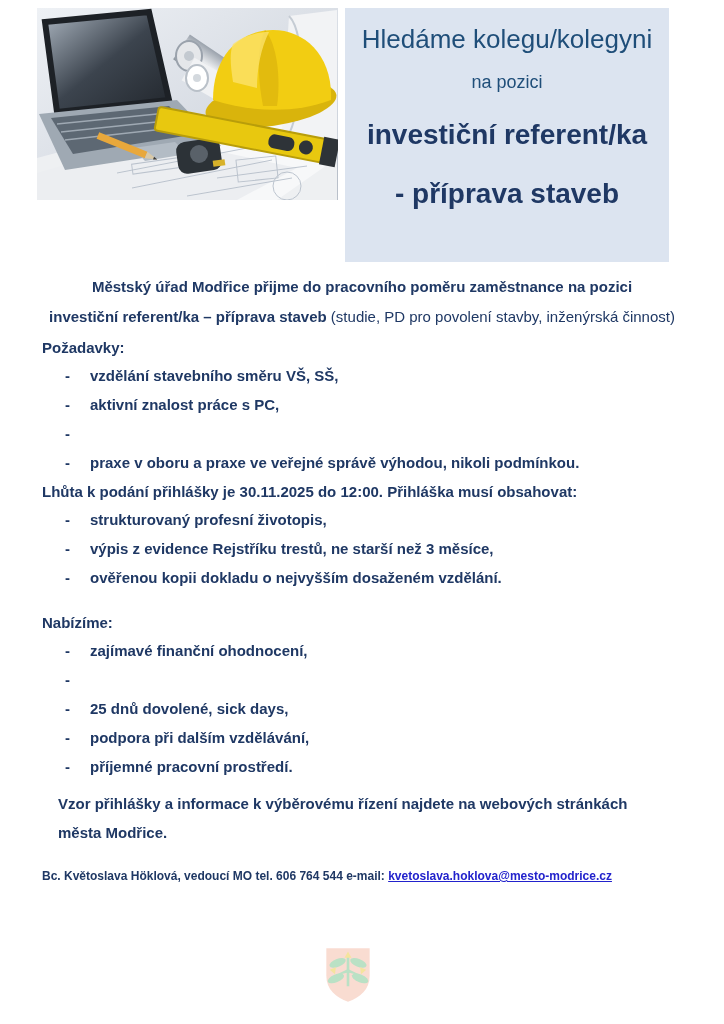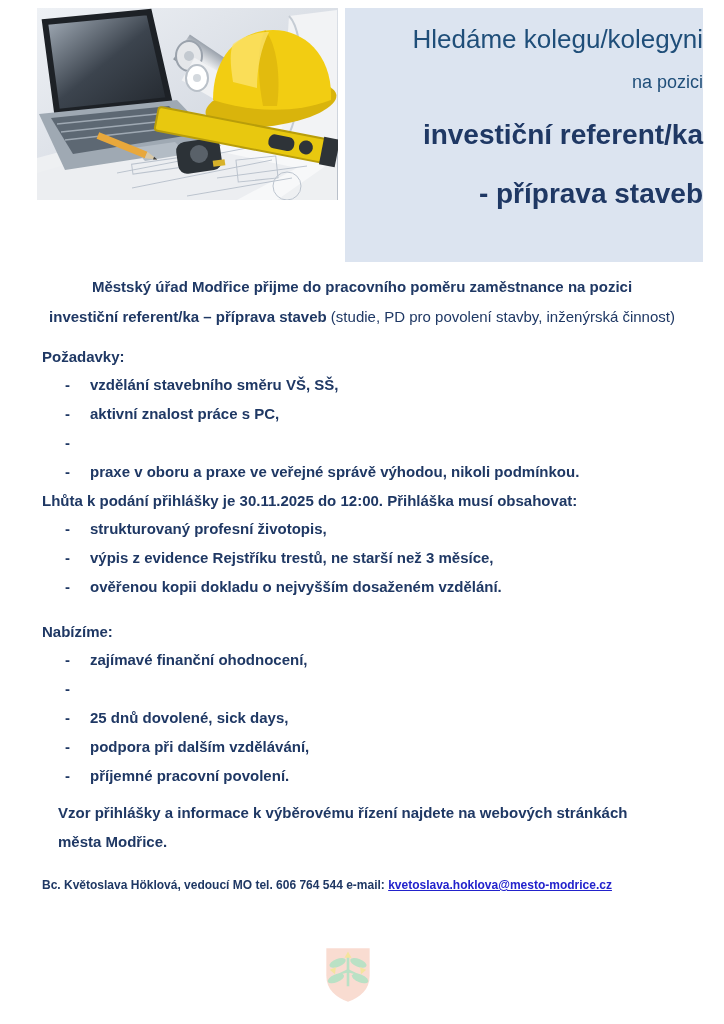--- a/index.html
+++ b/index.html
@@ -7,38 +7,38 @@
     position:relative; width:724px; height:1024px; background:#ffffff;
     font-family:"Liberation Sans", sans-serif; color:#1f3864; overflow:hidden;
   }
 
   
   .photo { position:absolute; left:37px; top:8px; width:301px; height:192px; }
   .photo svg { display:block; width:100%; height:100%; }
 
   
   .title-box {
-    position:absolute; left:345px; top:8px; width:358px; height:254px;
-    background:#dce4f0; text-align:right;
+    position:absolute; left:345px; top:8px; width:324px; height:254px;
+    background:#dce4f0; text-align:center;
   }
   .tb-l1 { padding-top:16px; font-size:26px; font-weight:400; color:#1f4e79; }
   .tb-l2 { margin-top:17px; font-size:18px; font-weight:400; color:#1f4e79; }
   .tb-l3 { margin-top:26px; font-size:28px; font-weight:700; color:#1f3864; }
   .tb-l4 { margin-top:27px; font-size:28px; font-weight:700; color:#1f3864; }
 
   
   .content {
     position:absolute; left:0; top:262px; width:100%; box-sizing:border-box;
     padding:0 42px; font-size:15px; font-weight:700; color:#1f3864;
   }
   .intro { margin:10px 0 0; text-align:center; line-height:30px; }
   .intro .normal { font-weight:400; }
 
   .sec-h { margin:0; line-height:22px; }
-  .sh1 { margin-top:14px; }
+  .sh1 { margin-top:5px; }
   .sh2 { margin-top:4px; }
   .sh3 { margin-top:20px; }
 
   ul.blist { list-style:none; margin:2px 0 0; padding:0; }
   ul.blist li { display:flex; line-height:29px; padding-left:23px; }
   ul.blist .dash { width:25px; flex:0 0 25px; }
 
   .closing { margin:8px 16px 0; line-height:29px; }
 
   .contact { margin:16px 0 0; font-size:12px; line-height:26px; }
@@ -205,21 +205,21 @@
         <li>
           <span class="dash">-</span>
           <span class="li-text">25 dnů dovolené, sick days,</span>
         </li>
         <li>
           <span class="dash">-</span>
           <span class="li-text">podpora při dalším vzdělávání,</span>
         </li>
         <li>
           <span class="dash">-</span>
-          <span class="li-text">příjemné pracovní povolení.</span>
+          <span class="li-text">příjemné pracovní prostředí.</span>
         </li>
       </ul>
 
     <p class="closing"><span>Vzor přihlášky a informace k výběrovému řízení najdete na webových stránkách města Modřice.</span><br></p>
 
 
     <p class="contact"><span>Bc. Květoslava Höklová, vedoucí MO tel. 606 764 544 e-mail: </span><a class="email" href="#">kvetoslava.hoklova@mesto-modrice.cz</a></p>
   </div>
 
   <div class="watermark">

